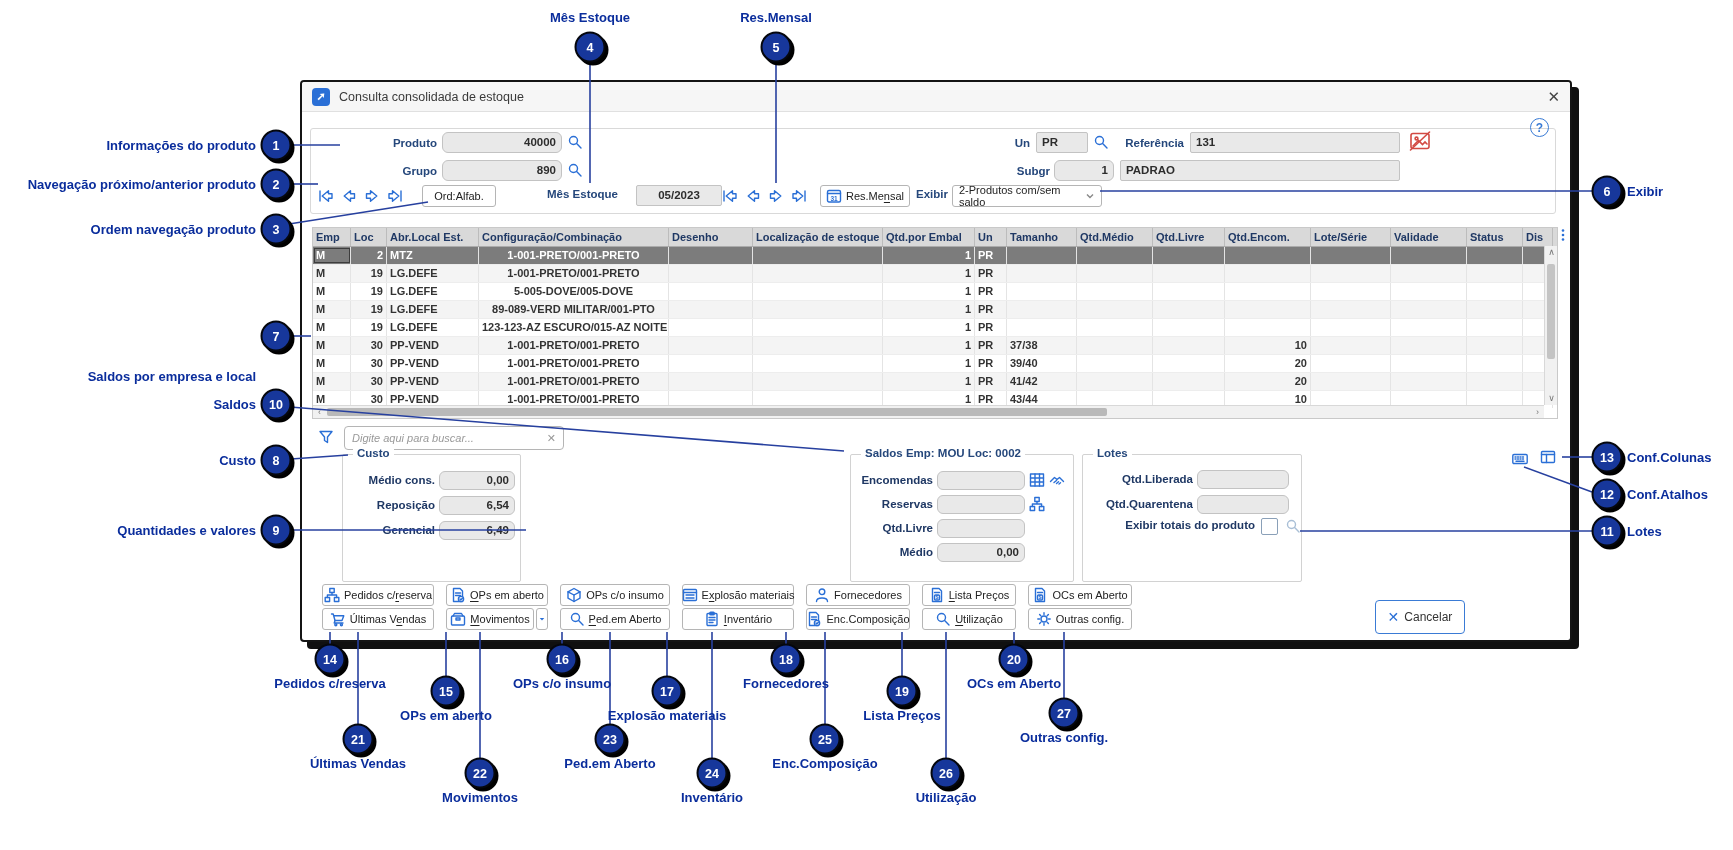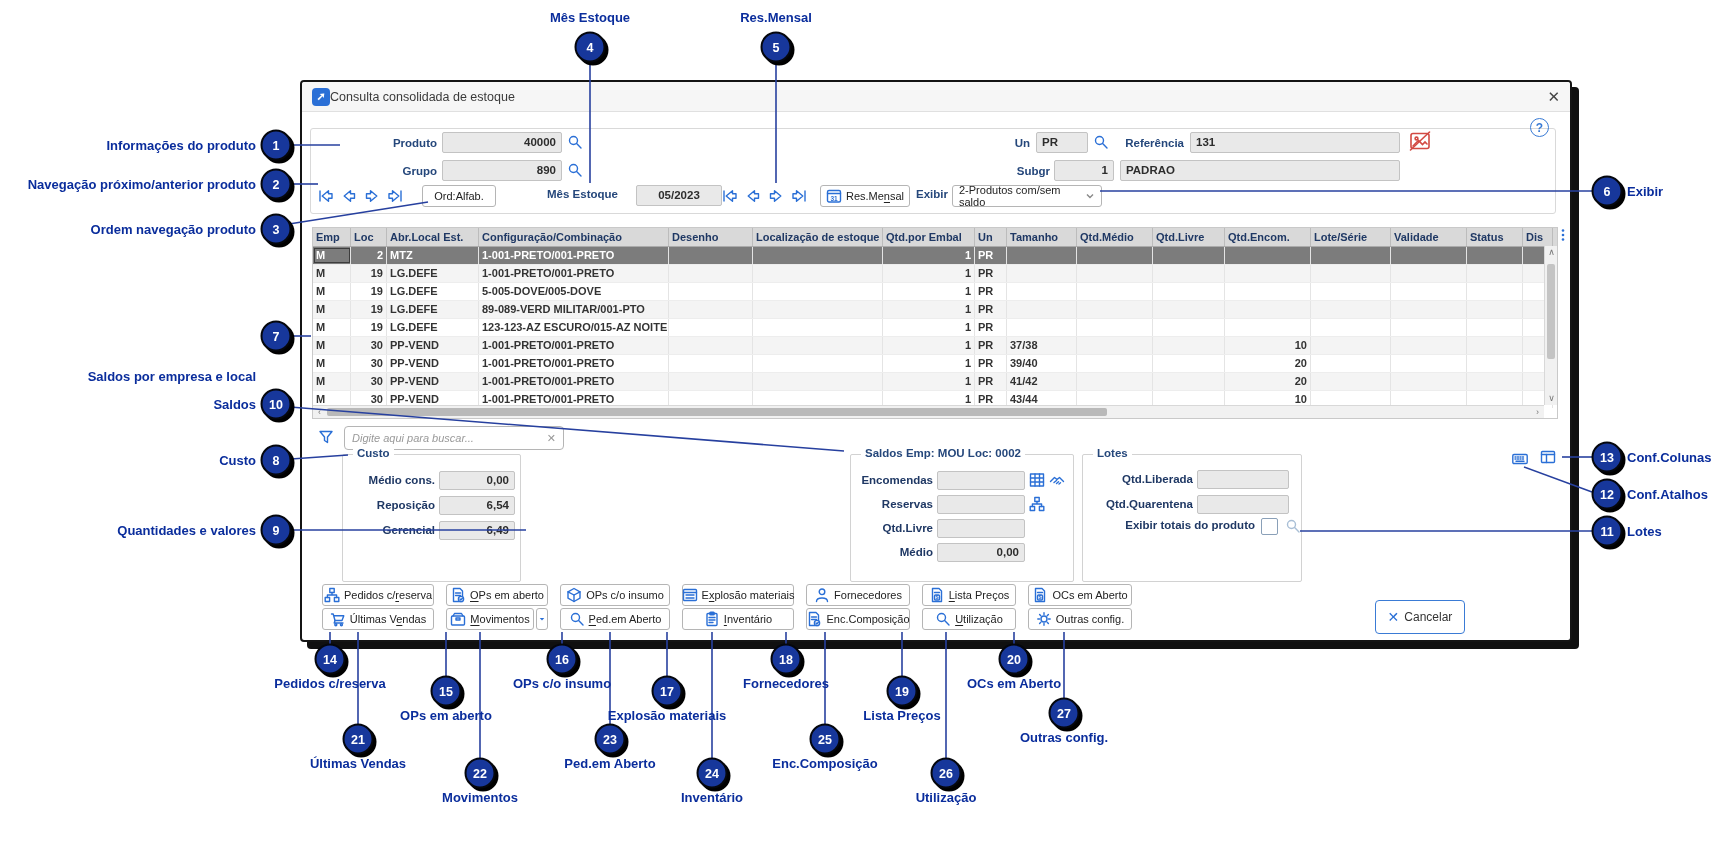--- a/index.html
+++ b/index.html
@@ -18,32 +18,32 @@
   .clabel.above{transform:translate(-50%,-100%);}
   .clabel.below{transform:translate(-50%,0);}
   
   #win{position:absolute;left:300px;top:80px;width:1268px;height:558px;background:#fff;
        border:2px solid #141414;border-radius:4px;box-shadow:7px 7px 0 #101010;z-index:1;}
   #titlebar{position:absolute;left:0;top:0;right:0;height:30px;background:#f6f6f6;
             border-bottom:1px solid #e0e0e0;border-radius:3px 3px 0 0;display:flex;
             align-items:center;padding:0 10px;box-sizing:border-box;}
   #appicon{width:18px;height:18px;background:#2a6fd6;border-radius:4px;color:#fff;
            font-size:11px;font-weight:bold;display:flex;align-items:center;justify-content:center;}
-  #title{font-size:12.5px;color:#3a3a3a;}
+  #title{margin-left:9px;font-size:12.5px;color:#3a3a3a;}
   #closex{margin-left:auto;font-size:15px;color:#444;cursor:default;}
   .help{position:absolute;width:19px;height:19px;border:1.5px solid #3a7bd5;border-radius:50%;
         color:#3a7bd5;font-size:12px;font-weight:bold;display:flex;align-items:center;
         justify-content:center;box-sizing:border-box;}
   .panel{position:absolute;border:1px solid #d9d9d9;border-radius:3px;}
   .lbl{position:absolute;font-weight:bold;color:#25477b;font-size:11.5px;line-height:21px;white-space:nowrap;}
   .lbl.r{text-align:right;}
   .ibox{position:absolute;height:21px;background:#e9e9e9;border:1px solid #c3c3c3;border-radius:2px;
         font-size:11.5px;font-weight:bold;color:#2d2d2d;line-height:19px;padding:0 5px;
         box-sizing:border-box;white-space:nowrap;overflow:hidden;}
-  .ibox.num{text-align:right;}
+  .ibox.num{text-align:right;border-radius:6px;}
   .icon{position:absolute;line-height:0;}
   .wbtn{position:absolute;height:22px;background:#fff;border:1px solid #b5b5b5;border-radius:3px;
         display:flex;align-items:center;justify-content:center;gap:4px;font-size:11px;color:#222;
         box-sizing:border-box;white-space:nowrap;padding:0 2px;}
   .wbtn u{text-underline-offset:2px;}
   .navarrows{position:absolute;display:flex;gap:7px;align-items:center;height:22px;}
   .navarrows span{line-height:0;}
   .select{position:absolute;height:22px;background:#fff;border:1px solid #b5b5b5;border-radius:3px;
           font-size:11px;color:#222;display:flex;align-items:center;box-sizing:border-box;
           padding:0 6px;justify-content:space-between;}
@@ -54,21 +54,21 @@
   .th{font-size:11px;font-weight:bold;color:#1f3864;line-height:18px;padding:0 3px;
       border-right:1px solid #bcbcbc;box-sizing:border-box;flex:none;overflow:hidden;white-space:nowrap;}
   .tbody{position:relative;height:161px;overflow:hidden;}
   .trow{display:flex;height:17px;border-bottom:1px solid #ededed;background:#fff;}
   .trow.alt{background:#f4f4f4;}
   .trow.sel{background:#7c7c7c;}
   .trow.sel .td{color:#fff;}
   .td{font-size:11px;font-weight:600;color:#333;line-height:17px;padding:0 3px;flex:none;
       border-right:1px solid #e4e4e4;box-sizing:border-box;overflow:hidden;white-space:nowrap;}
   .trow.sel .td:first-child{outline:1px solid #3d3d3d;outline-offset:-2px;}
-  .al-r{text-align:right;} .al-c{}
+  .al-r{text-align:right;} .al-c{text-align:center;}
   .vscroll{position:absolute;right:0px;top:18px;bottom:13px;width:13px;background:#f1f1f1;
            border-left:1px solid #d8d8d8;box-sizing:border-box;}
   .vthumb{position:absolute;left:2px;right:2px;top:18px;height:95px;background:#c4c4c4;border-radius:2px;}
   .hscroll{position:absolute;left:0;right:13px;bottom:0;height:13px;background:#f1f1f1;
            border-top:1px solid #d8d8d8;box-sizing:border-box;}
   .hthumb{position:absolute;top:2px;bottom:2px;left:14px;width:780px;background:#b9b9b9;border-radius:2px;}
   .sarrow{position:absolute;font-size:9px;color:#777;line-height:13px;width:13px;text-align:center;}
   .dots{position:absolute;right:1px;top:146px;z-index:2;}
   
   #filterbox{position:absolute;left:42px;top:344px;width:220px;height:24px;border:1px solid #b5b5b5;

